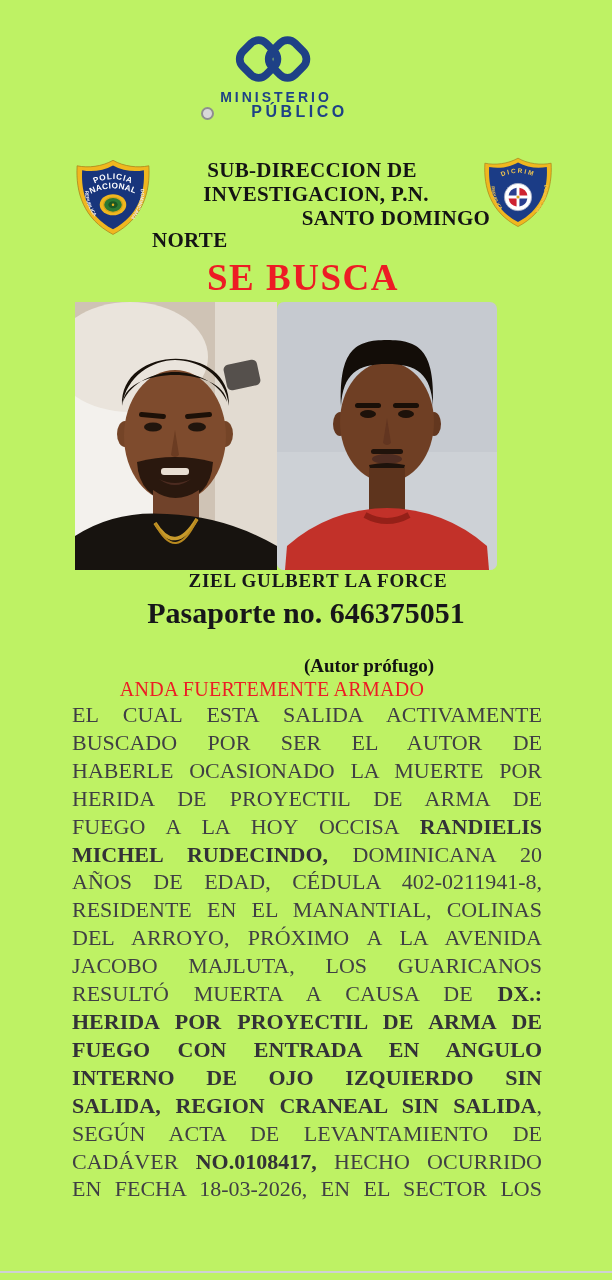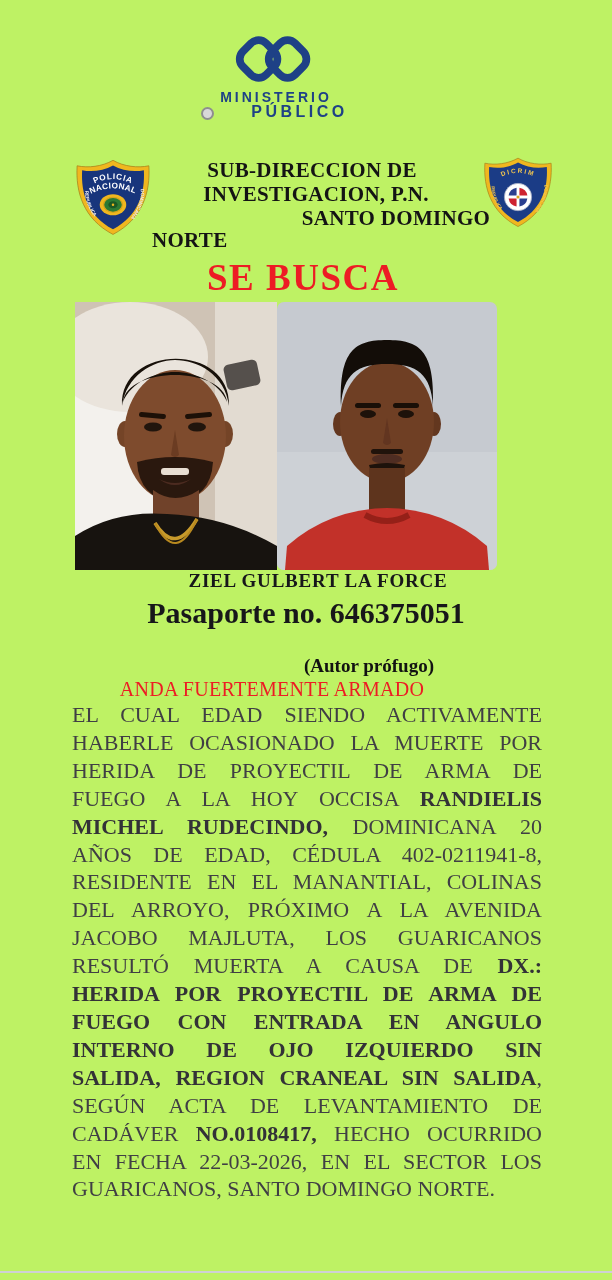--- a/index.html
+++ b/index.html
@@ -195,35 +195,35 @@
     </g>
   </svg>
 
   <div class="abs cx nw name">ZIEL GULBERT LA FORCE</div>
   <div class="abs cx nw passport">Pasaporte no. 646375051</div>
 
   <div class="abs cx nw status">(Autor prófugo)</div>
   <div class="abs cx nw warning">ANDA FUERTEMENTE ARMADO</div>
 
   <div class="abs body">
-      <div class="line"><span>EL CUAL EDAD SIENDO ACTIVAMENTE</span></div>
+      <div class="line"><span>EL CUAL ESTA SALIDA ACTIVAMENTE</span></div>
+      <div class="line"><span>BUSCADO POR SER EL AUTOR DE</span></div>
       <div class="line"><span>HABERLE OCASIONADO LA MUERTE POR</span></div>
       <div class="line"><span>HERIDA DE PROYECTIL DE ARMA DE</span></div>
       <div class="line"><span>FUEGO A LA HOY OCCISA </span><b>RANDIELIS</b></div>
       <div class="line"><b>MICHEL RUDECINDO,</b><span> DOMINICANA 20</span></div>
       <div class="line"><span>AÑOS DE EDAD, CÉDULA 402-0211941-8,</span></div>
       <div class="line"><span>RESIDENTE EN EL MANANTIAL, COLINAS</span></div>
       <div class="line"><span>DEL ARROYO, PRÓXIMO A LA AVENIDA</span></div>
       <div class="line"><span>JACOBO MAJLUTA, LOS GUARICANOS</span></div>
       <div class="line"><span>RESULTÓ MUERTA A CAUSA DE </span><b>DX.:</b></div>
       <div class="line"><b>HERIDA POR PROYECTIL DE ARMA DE</b></div>
       <div class="line"><b>FUEGO CON ENTRADA EN ANGULO</b></div>
       <div class="line"><b>INTERNO DE OJO IZQUIERDO SIN</b></div>
       <div class="line"><b>SALIDA, REGION CRANEAL SIN SALIDA</b><span>,</span></div>
       <div class="line"><span>SEGÚN ACTA DE LEVANTAMIENTO DE</span></div>
       <div class="line"><span>CADÁVER </span><b>NO.0108417,</b><span> HECHO OCURRIDO</span></div>
-      <div class="line"><span>EN FECHA 22-03-2026, EN EL SECTOR LOS</span></div>
-      <div class="line last"><span>GUARICANOS, SANTO DOMINGO NORTE.</span></div>
+      <div class="line"><span>EN FECHA 18-03-2026, EN EL SECTOR LOS</span></div>
     </div>
 
   <div class="abs divider"></div>
 
 </div>
 
 </body></html>

